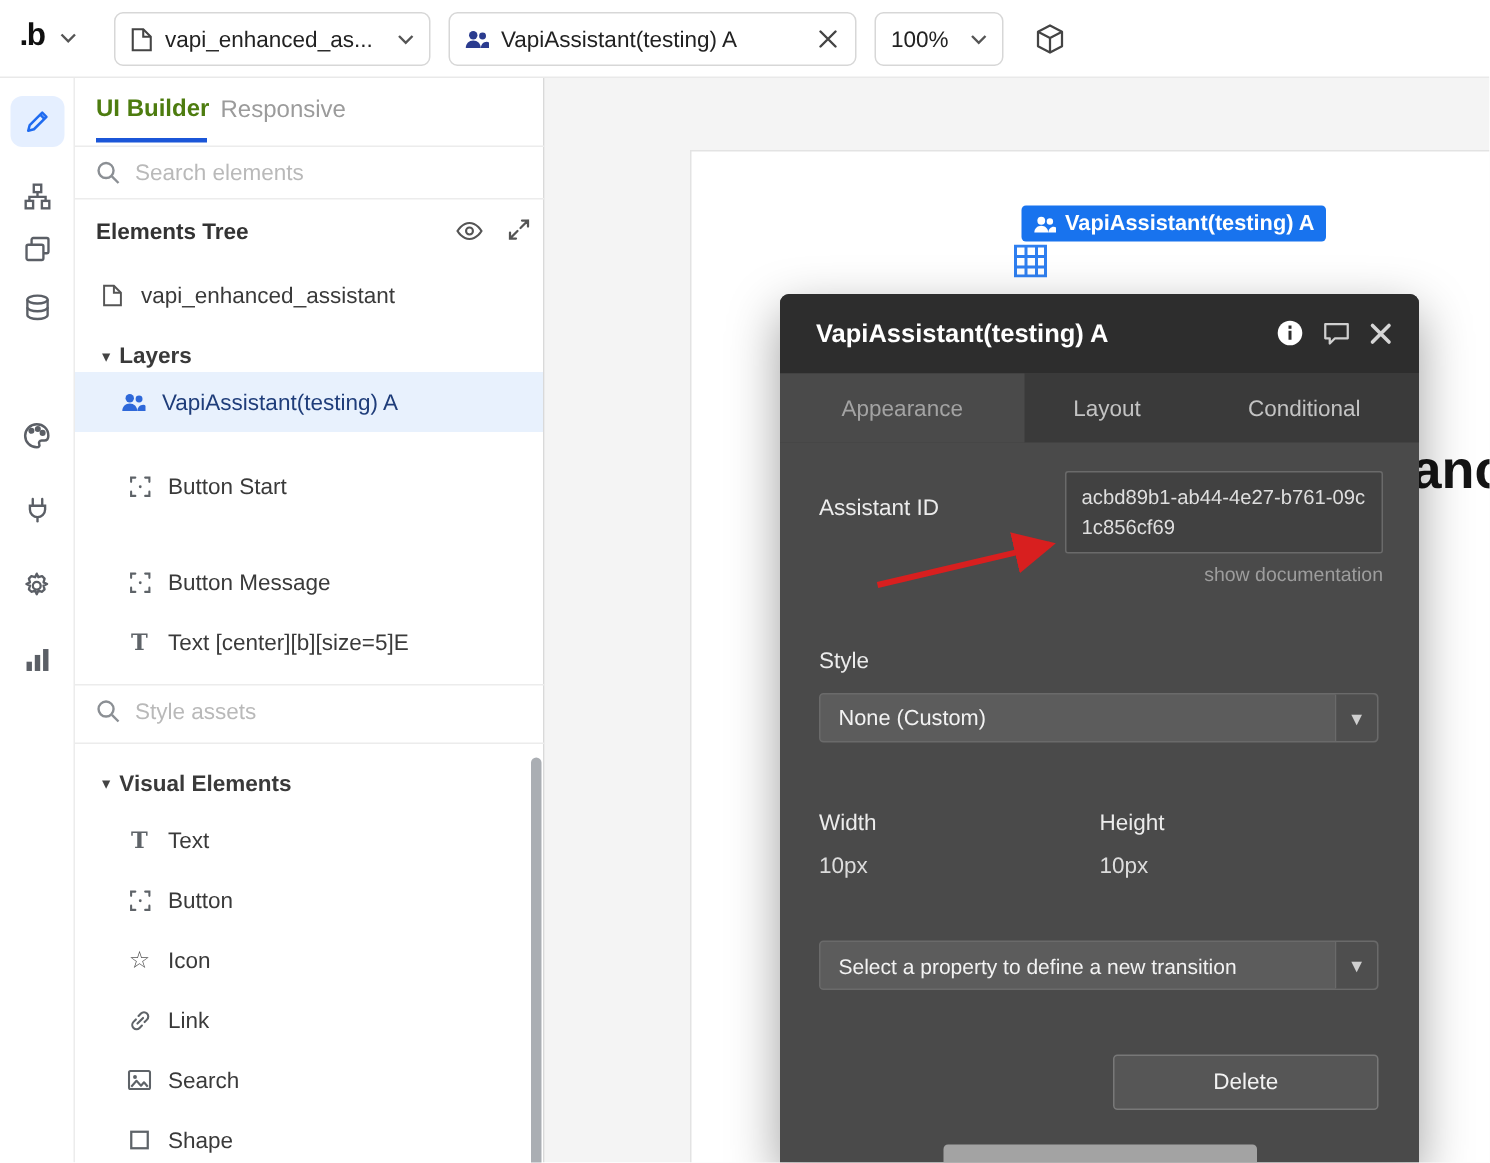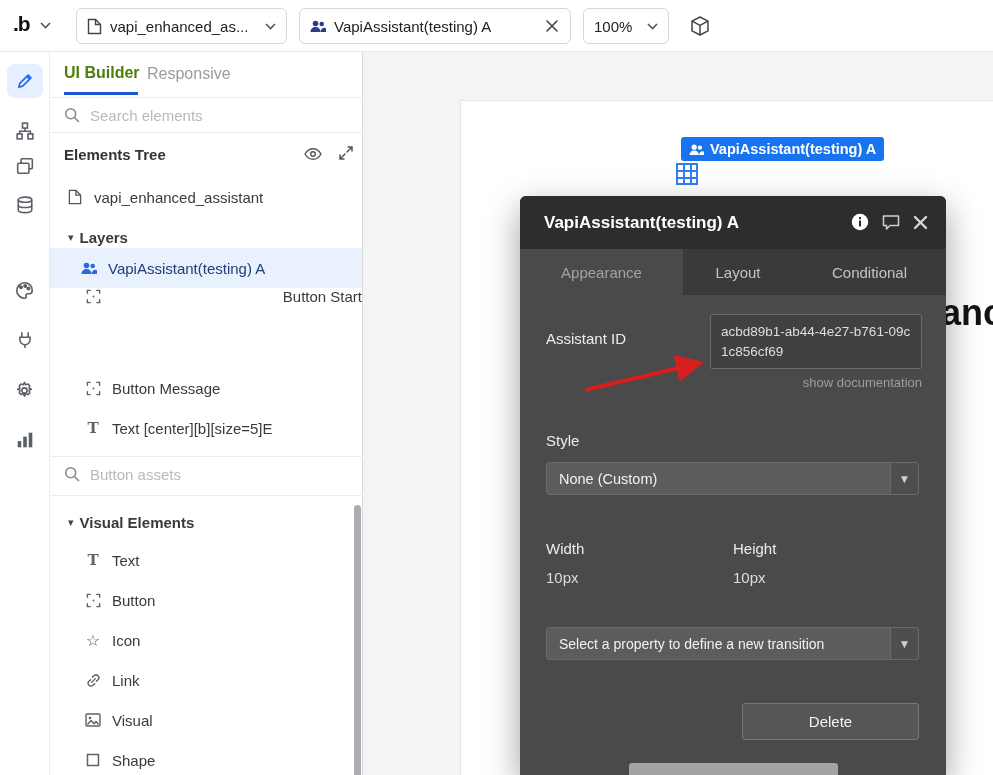--- a/index.html
+++ b/index.html
@@ -315,21 +315,21 @@
       <svg width="16" height="14" viewBox="0 0 16 14" fill="currentColor">
           <circle cx="5.5" cy="4.5" r="2.8"></circle>
           <path d="M.5 13c0-3 2.2-5 5-5s5 2 5 5z"></path>
           <circle cx="11.7" cy="5" r="2.3"></circle>
           <path d="M10.5 13c.2-2.3 1.7-4.2 4-4.2 1.6 0 3 1.7 3.2 4.2z"></path>
         </svg>
     </span>
     <span style="font-weight:normal">VapiAssistant(testing) A</span>
   </div>
 
-  <div class="row" style="top:224px; padding-left:34px; gap:10px;justify-content:space-between;">
+  <div class="row" style="top:252px; padding-left:34px; gap:10px;">
     <span class="ic">
       <svg width="15" height="15" viewBox="0 0 16 16" fill="none" stroke="#5e6368" stroke-width="1.5" stroke-linecap="round">
           <path d="M1.5 4.5v-3h3M11.5 1.5h3v3M14.5 11.5v3h-3M4.5 14.5h-3v-3"></path>
           <circle cx="8" cy="8" r="1" fill="#5e6368" stroke="none"></circle>
         </svg>
     </span>
     <span>Button Start</span>
   </div>
   <div class="row" style="top:316px; padding-left:34px; gap:10px;">
     <span class="ic">
@@ -346,21 +346,21 @@
   </div>
 
   <div class="hline" style="top:404px"></div>
   <div class="searchrow" style="top:405px">
     <span>
       <svg width="16" height="16" viewBox="0 0 16 16" fill="none" stroke="#8b8f94" stroke-width="1.6">
           <circle cx="6.7" cy="6.7" r="5"></circle>
           <path d="M10.6 10.6L15 15"></path>
         </svg>
     </span>
-    <span>Button assets</span>
+    <span>Style assets</span>
   </div>
   <div class="hline" style="top:443px"></div>
 
   <div class="row" style="top:450px; padding-left:18px;">
     <span class="caret">▾</span>
     <span style="font-weight:bold">Visual Elements</span>
   </div>
 
   <div class="row" style="top:488px; padding-left:34px; gap:10px;">
     <span class="ic serifT">T</span>
@@ -390,21 +390,21 @@
     <span>Link</span>
   </div>
   <div class="row" style="top:648px; padding-left:34px; gap:10px;">
     <span class="ic">
       <svg width="16" height="14" viewBox="0 0 16 14" fill="none" stroke="#5e6368" stroke-width="1.4">
           <rect x="1" y="1" width="14" height="12" rx="1"></rect>
           <circle cx="5" cy="5" r="1.3" fill="#5e6368" stroke="none"></circle>
           <path d="M2.5 11.5l3.5-4 3 3.3 2-2.3 2.5 3" stroke-linejoin="round"></path>
         </svg>
     </span>
-    <span>Visual</span>
+    <span>Search</span>
   </div>
   <div class="row" style="top:688px; padding-left:34px; gap:10px;">
     <span class="ic">
       <svg width="14" height="14" viewBox="0 0 14 14" fill="none" stroke="#5e6368" stroke-width="1.5">
           <rect x="1.5" y="1.5" width="11" height="11"></rect>
         </svg>
     </span>
     <span>Shape</span>
   </div>
 

